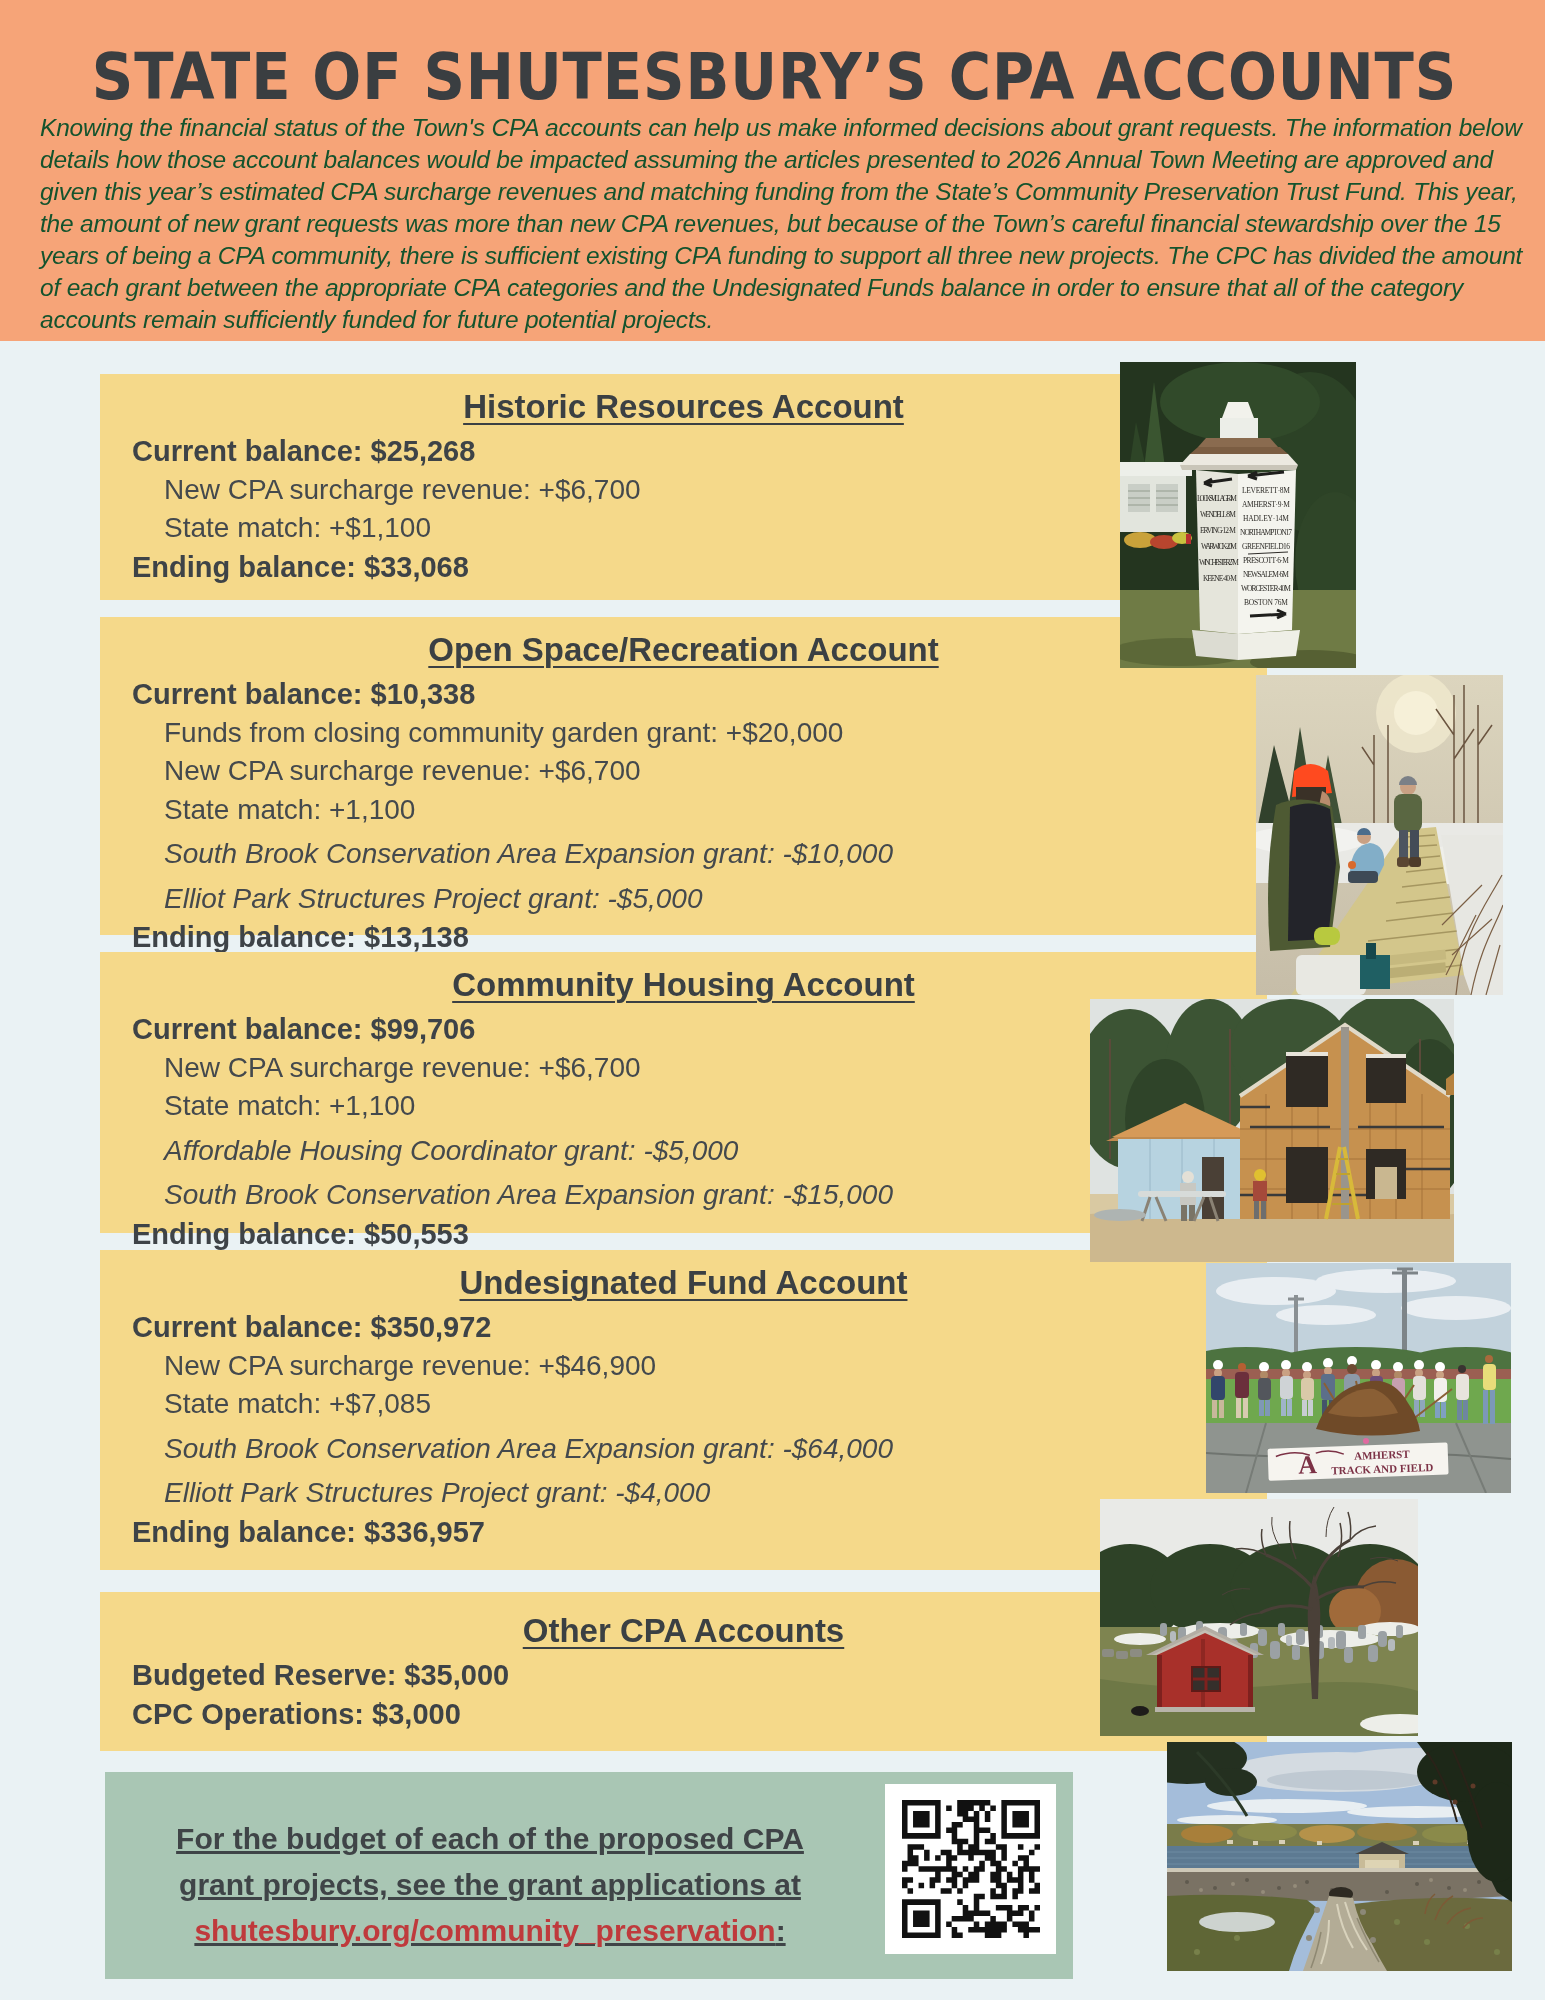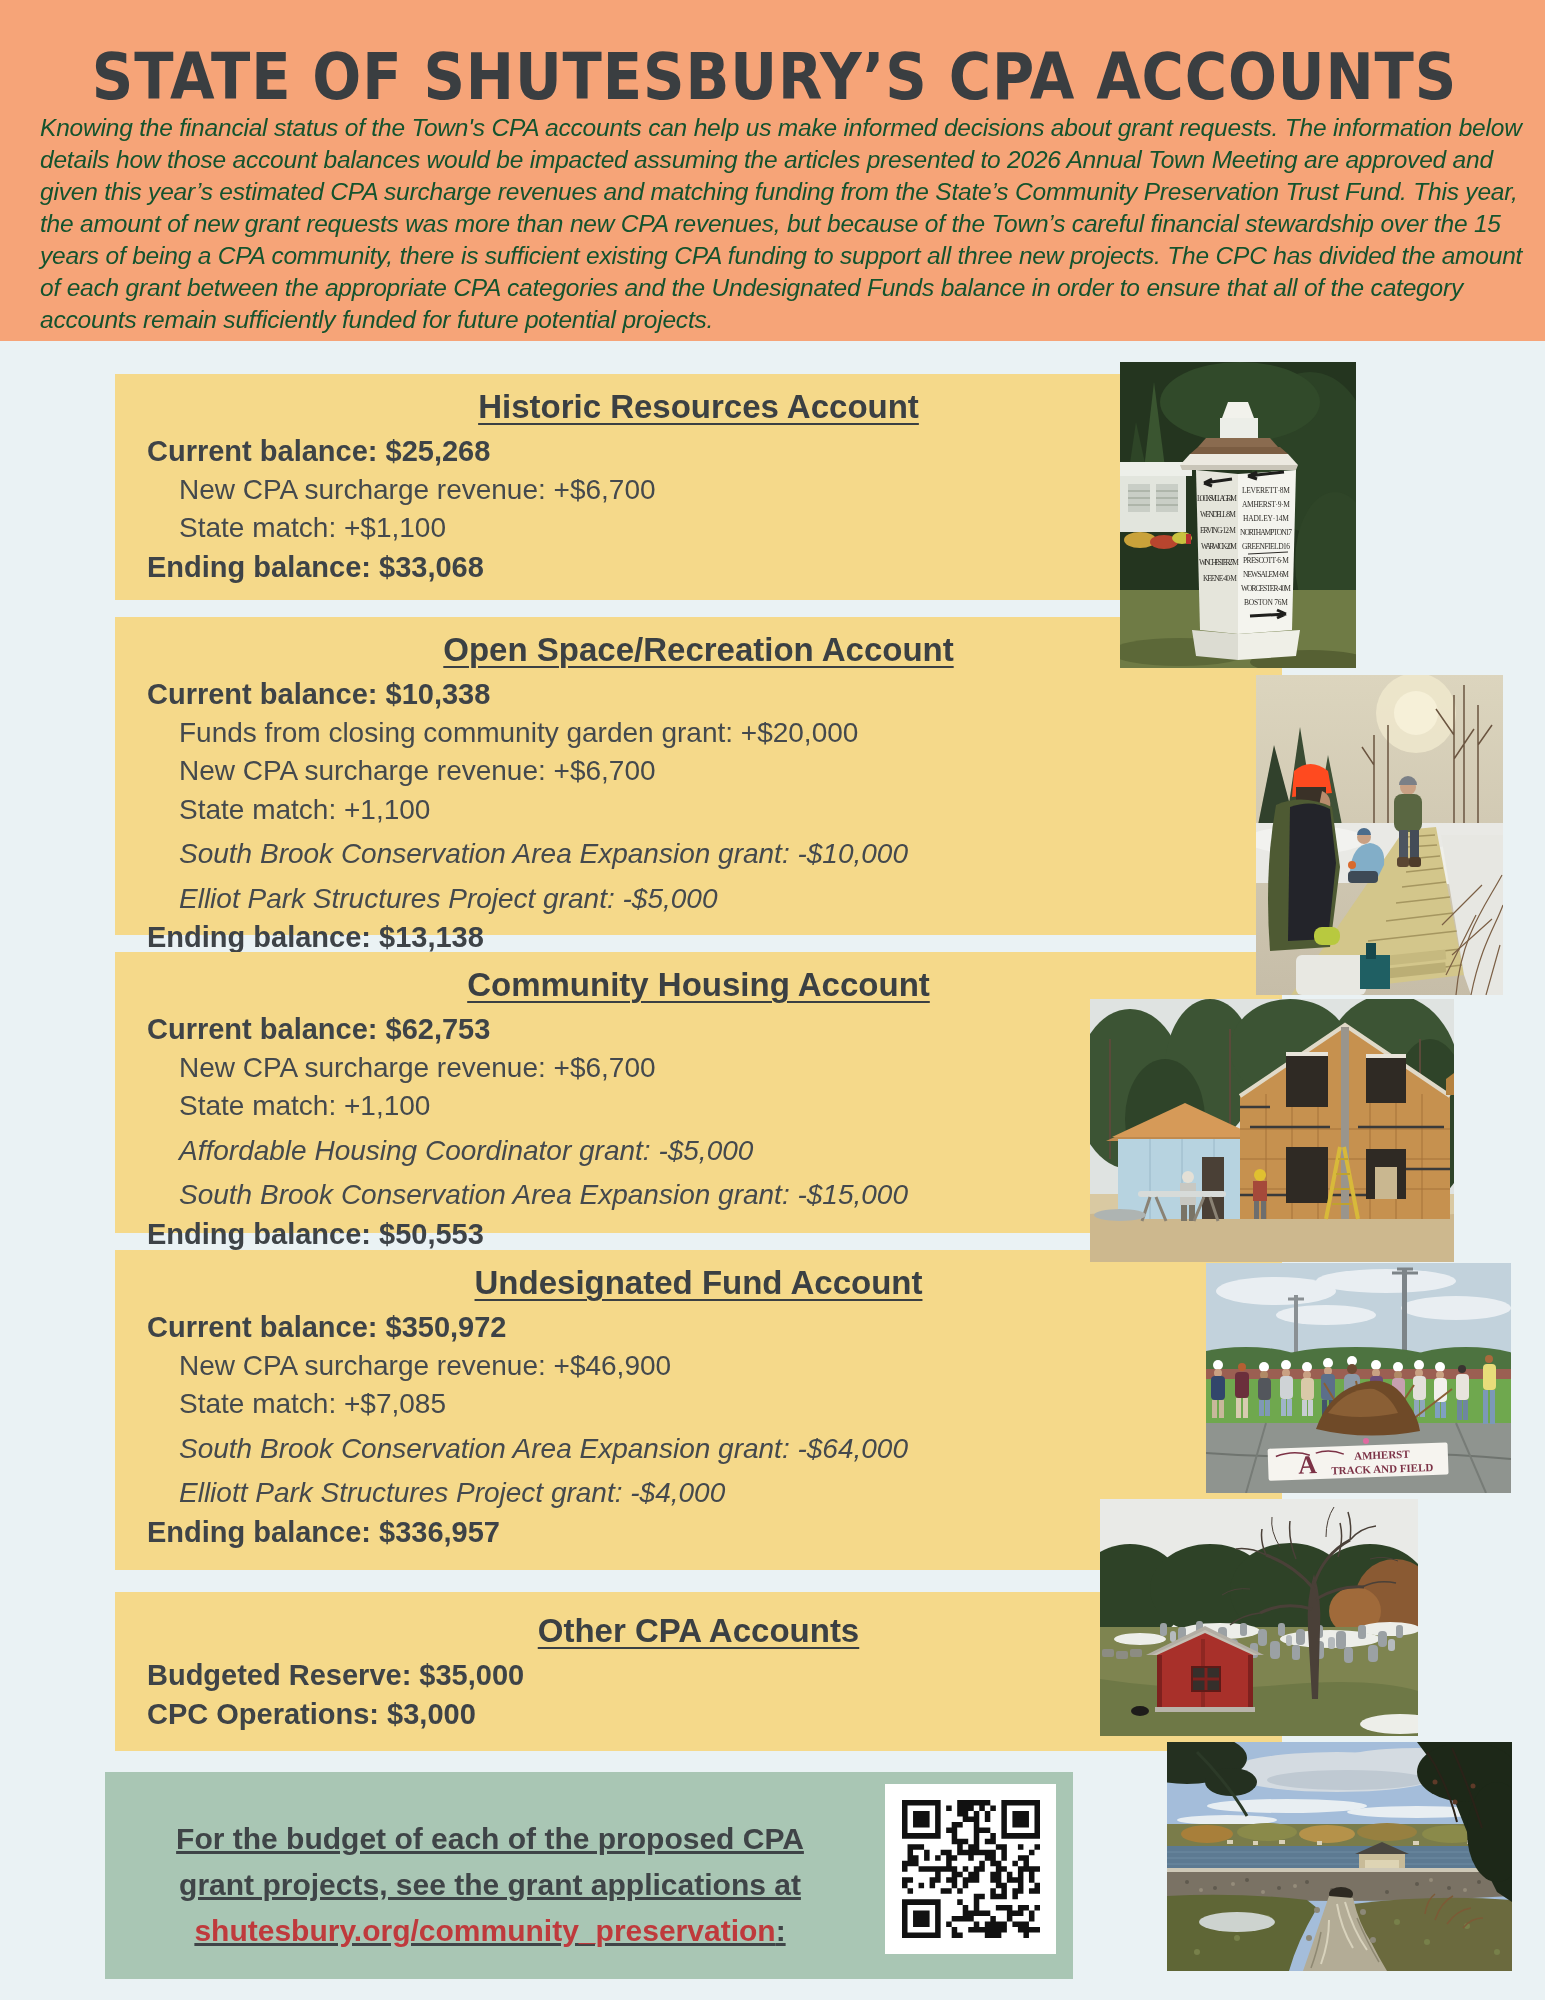--- a/index.html
+++ b/index.html
@@ -16,21 +16,21 @@
     margin:16px;padding-top:24px;text-align:center;color:#3A3E41;
     font-family:"DejaVu Sans",sans-serif;font-weight:bold;font-size:64px;letter-spacing:1px;white-space:nowrap;
   }
   .header h1 span{display:inline-block;transform:scaleX(.9);transform-origin:center;}
   .intro{
     position:absolute;left:32px;right:14px;top:104px;margin:8px;
     font-style:italic;font-size:24.5px;line-height:32px;color:#14532d;letter-spacing:-0.2px;
   }
 
   
-  .card{position:absolute;left:115px;width:1167px;background:var(--card-bg);box-sizing:border-box;padding-top:14px;}
+  .card{position:absolute;left:100px;width:1167px;background:var(--card-bg);box-sizing:border-box;padding-top:14px;}
   .card h2{
     margin:0 0 6px 0;text-align:center;color:#3B4043;font-size:33px;font-weight:bold;
     text-decoration:underline;text-underline-offset:5px;text-decoration-thickness:2px;
   }
   .card .ln{font-size:28px;line-height:38.5px;color:#44494D;padding-left:64px;}
   .card .ln.b{font-weight:bold;font-size:29px;padding-left:32px;color:#3E4347;}
   .card .ln.i{font-style:italic;margin-top:6px;}
   #card-0{top:374px;height:226px;}
   #card-1{top:617px;height:318px;}
   #card-2{top:952px;height:281px;}
@@ -81,21 +81,21 @@
     <div class="ln">Funds from closing community garden grant: +$20,000</div>
     <div class="ln">New CPA surcharge revenue: +$6,700</div>
     <div class="ln">State match: +1,100</div>
     <div class="ln i">South Brook Conservation Area Expansion grant: -$10,000</div>
     <div class="ln i">Elliot Park Structures Project grant: -$5,000</div>
     <div class="ln b">Ending balance: $13,138</div>
   </section>
 
   <section class="card" id="card-2">
     <h2>Community Housing Account</h2>
-    <div class="ln b">Current balance: $62,753</div>
+    <div class="ln b">Current balance: $99,706</div>
     <div class="ln">New CPA surcharge revenue: +$6,700</div>
     <div class="ln">State match: +1,100</div>
     <div class="ln i">Affordable Housing Coordinator grant: -$5,000</div>
     <div class="ln i">South Brook Conservation Area Expansion grant: -$15,000</div>
     <div class="ln b">Ending balance: $50,553</div>
   </section>
 
   <section class="card" id="card-3">
     <h2>Undesignated Fund Account</h2>
     <div class="ln b">Current balance: $350,972</div>

